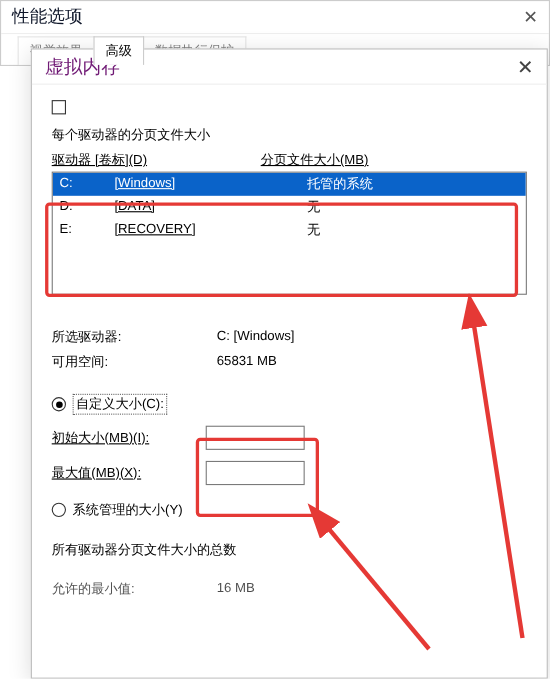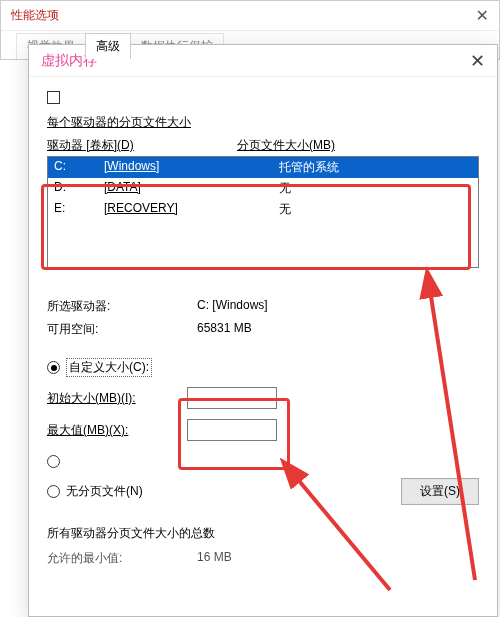--- a/index.html
+++ b/index.html
@@ -1,37 +1,37 @@
 <!DOCTYPE html>
 <html><head>
 <meta charset="utf-8">
 <style>
   * { box-sizing: border-box; font-family: "Microsoft YaHei", "Segoe UI", sans-serif; }
   body { margin: 0; background: #fff; width: 500px; height: 617px; overflow: hidden; position: relative; }
 
   .outer-window { position: absolute; left: 0; top: 0; width: 500px; border: 1px solid #ccc; background: #fff; }
   .outer-titlebar { display: flex; justify-content: space-between; align-items: center; height: 30px; padding: 0 10px; border-bottom: 1px solid #eee; }
-  .outer-title { font-size: 12px; color: #b91c1c; }
+  .outer-title { font-size: 16px; color: #0f172a; }
   .outer-close { font-size: 16px; color: #555; cursor: pointer; }
 
   .outer-tabs { display: flex; align-items: flex-end; height: 28px; padding: 0 15px; font-size: 12px; position: relative; }
   .outer-tab { padding: 4px 10px; border: 1px solid #ccc; border-bottom: none; background: #fff; margin-right: -1px; position: relative; }
   .outer-tab.covered { opacity: 0.5; }
 
   .inner-window { position: absolute; left: 28px; top: 44px; width: 470px; height: 573px; background: #fff; border: 1px solid #bbb; box-shadow: 0 4px 20px rgba(0,0,0,0.15); }
   .inner-titlebar { display: flex; justify-content: space-between; align-items: center; height: 32px; padding: 0 12px; border-bottom: 1px solid #eee; }
-  .inner-title { font-size: 14px; color: #ec4899; }
+  .inner-title { font-size: 17px; color: #701a75; }
   .inner-close { font-size: 18px; color: #444; cursor: pointer; line-height: 1; }
 
   .inner-body { padding: 14px 18px 10px 18px; font-size: 12px; color: #000; }
 
   .chk-row { display: flex; align-items: center; margin-bottom: 10px; }
   .chk { width: 13px; height: 13px; border: 1px solid #333; margin-right: 6px; display: inline-block; }
 
-  .section-label { margin: 2px 0 6px 0; text-decoration: underline; }
+  .section-label { margin: 2px 0 6px 0; }
 
   .drive-hdr { display: flex; margin-top: 2px; text-decoration: underline; }
   .drive-hdr span:first-child { width: 190px; }
 
   .list-box { border: 1px solid #7a7a7a; height: 112px; overflow: hidden; margin-top: 2px; }
   .list-row { display: flex; padding: 2px 6px; }
   .list-row span.col1 { width: 50px; }
   .list-row span.col2 { width: 175px; text-decoration: underline; }
   .list-row span.col3 { flex: 1; }
   .list-row.selected { background: #0a63c9; color: #fff; }
@@ -124,33 +124,27 @@
       <span class="lbl">初始大小(MB)(I):</span>
       <span class="text-input"></span>
     </div>
     <div class="size-row">
       <span class="lbl">最大值(MB)(X):</span>
       <span class="text-input"></span>
     </div>
 
     <div class="radio-row" style="margin-top:14px">
       <span class="radio"></span>
+      <span>系统管理的大小(Y)</span>
     </div>
 
-    <div style="display:flex; align-items:center; justify-content:space-between; margin-top:10px;">
-      <div class="radio-row" style="margin-top:0">
-        <span class="radio"></span>
-        <span>无分页文件(N)</span>
-      </div>
-      <span class="btn">设置(S)</span>
-    </div>
 
     <div style="margin-top:20px">所有驱动器分页文件大小的总数</div>
 
-    <div class="kv" style="margin-top:8px; opacity:0.7">
+    <div class="kv" style="margin-top:18px; opacity:0.7">
       <span class="k">允许的最小值:</span>
       <span>16 MB</span>
     </div>
 
   </div>
 </div>
 
 <div class="annot">
 
   <div class="red-box" style="left:41px; top:184px; width:430px; height:86px;"></div>

